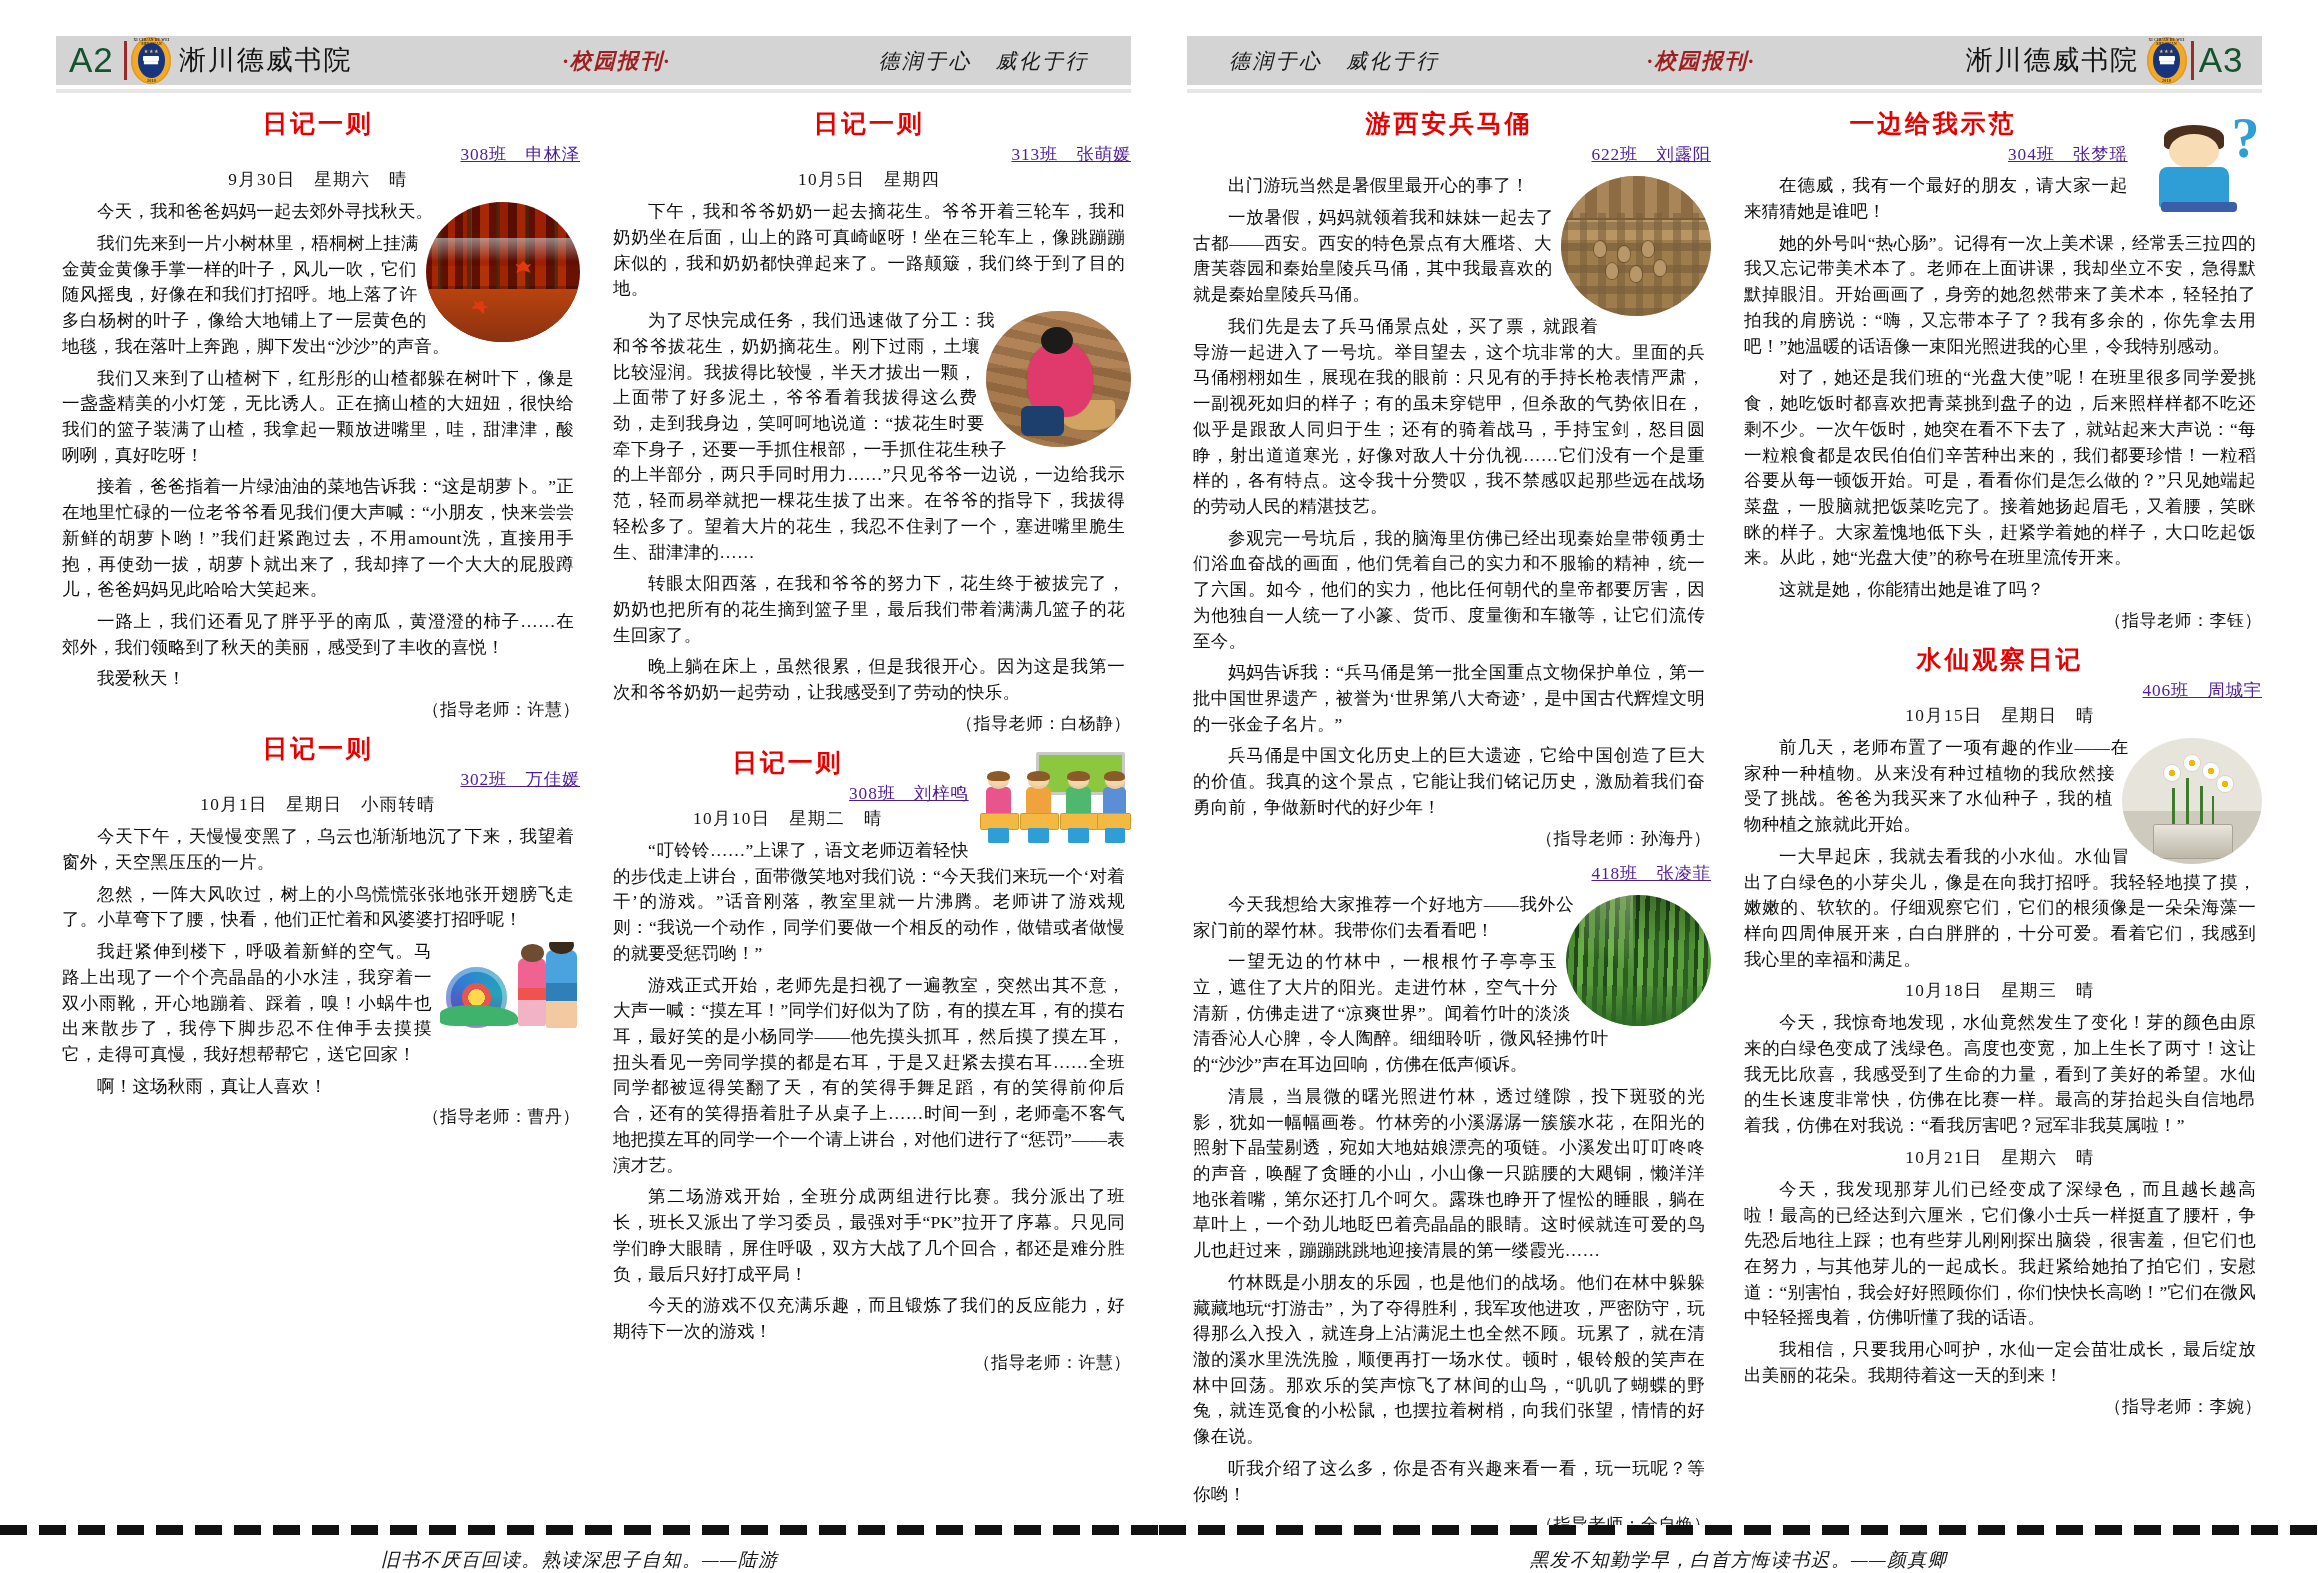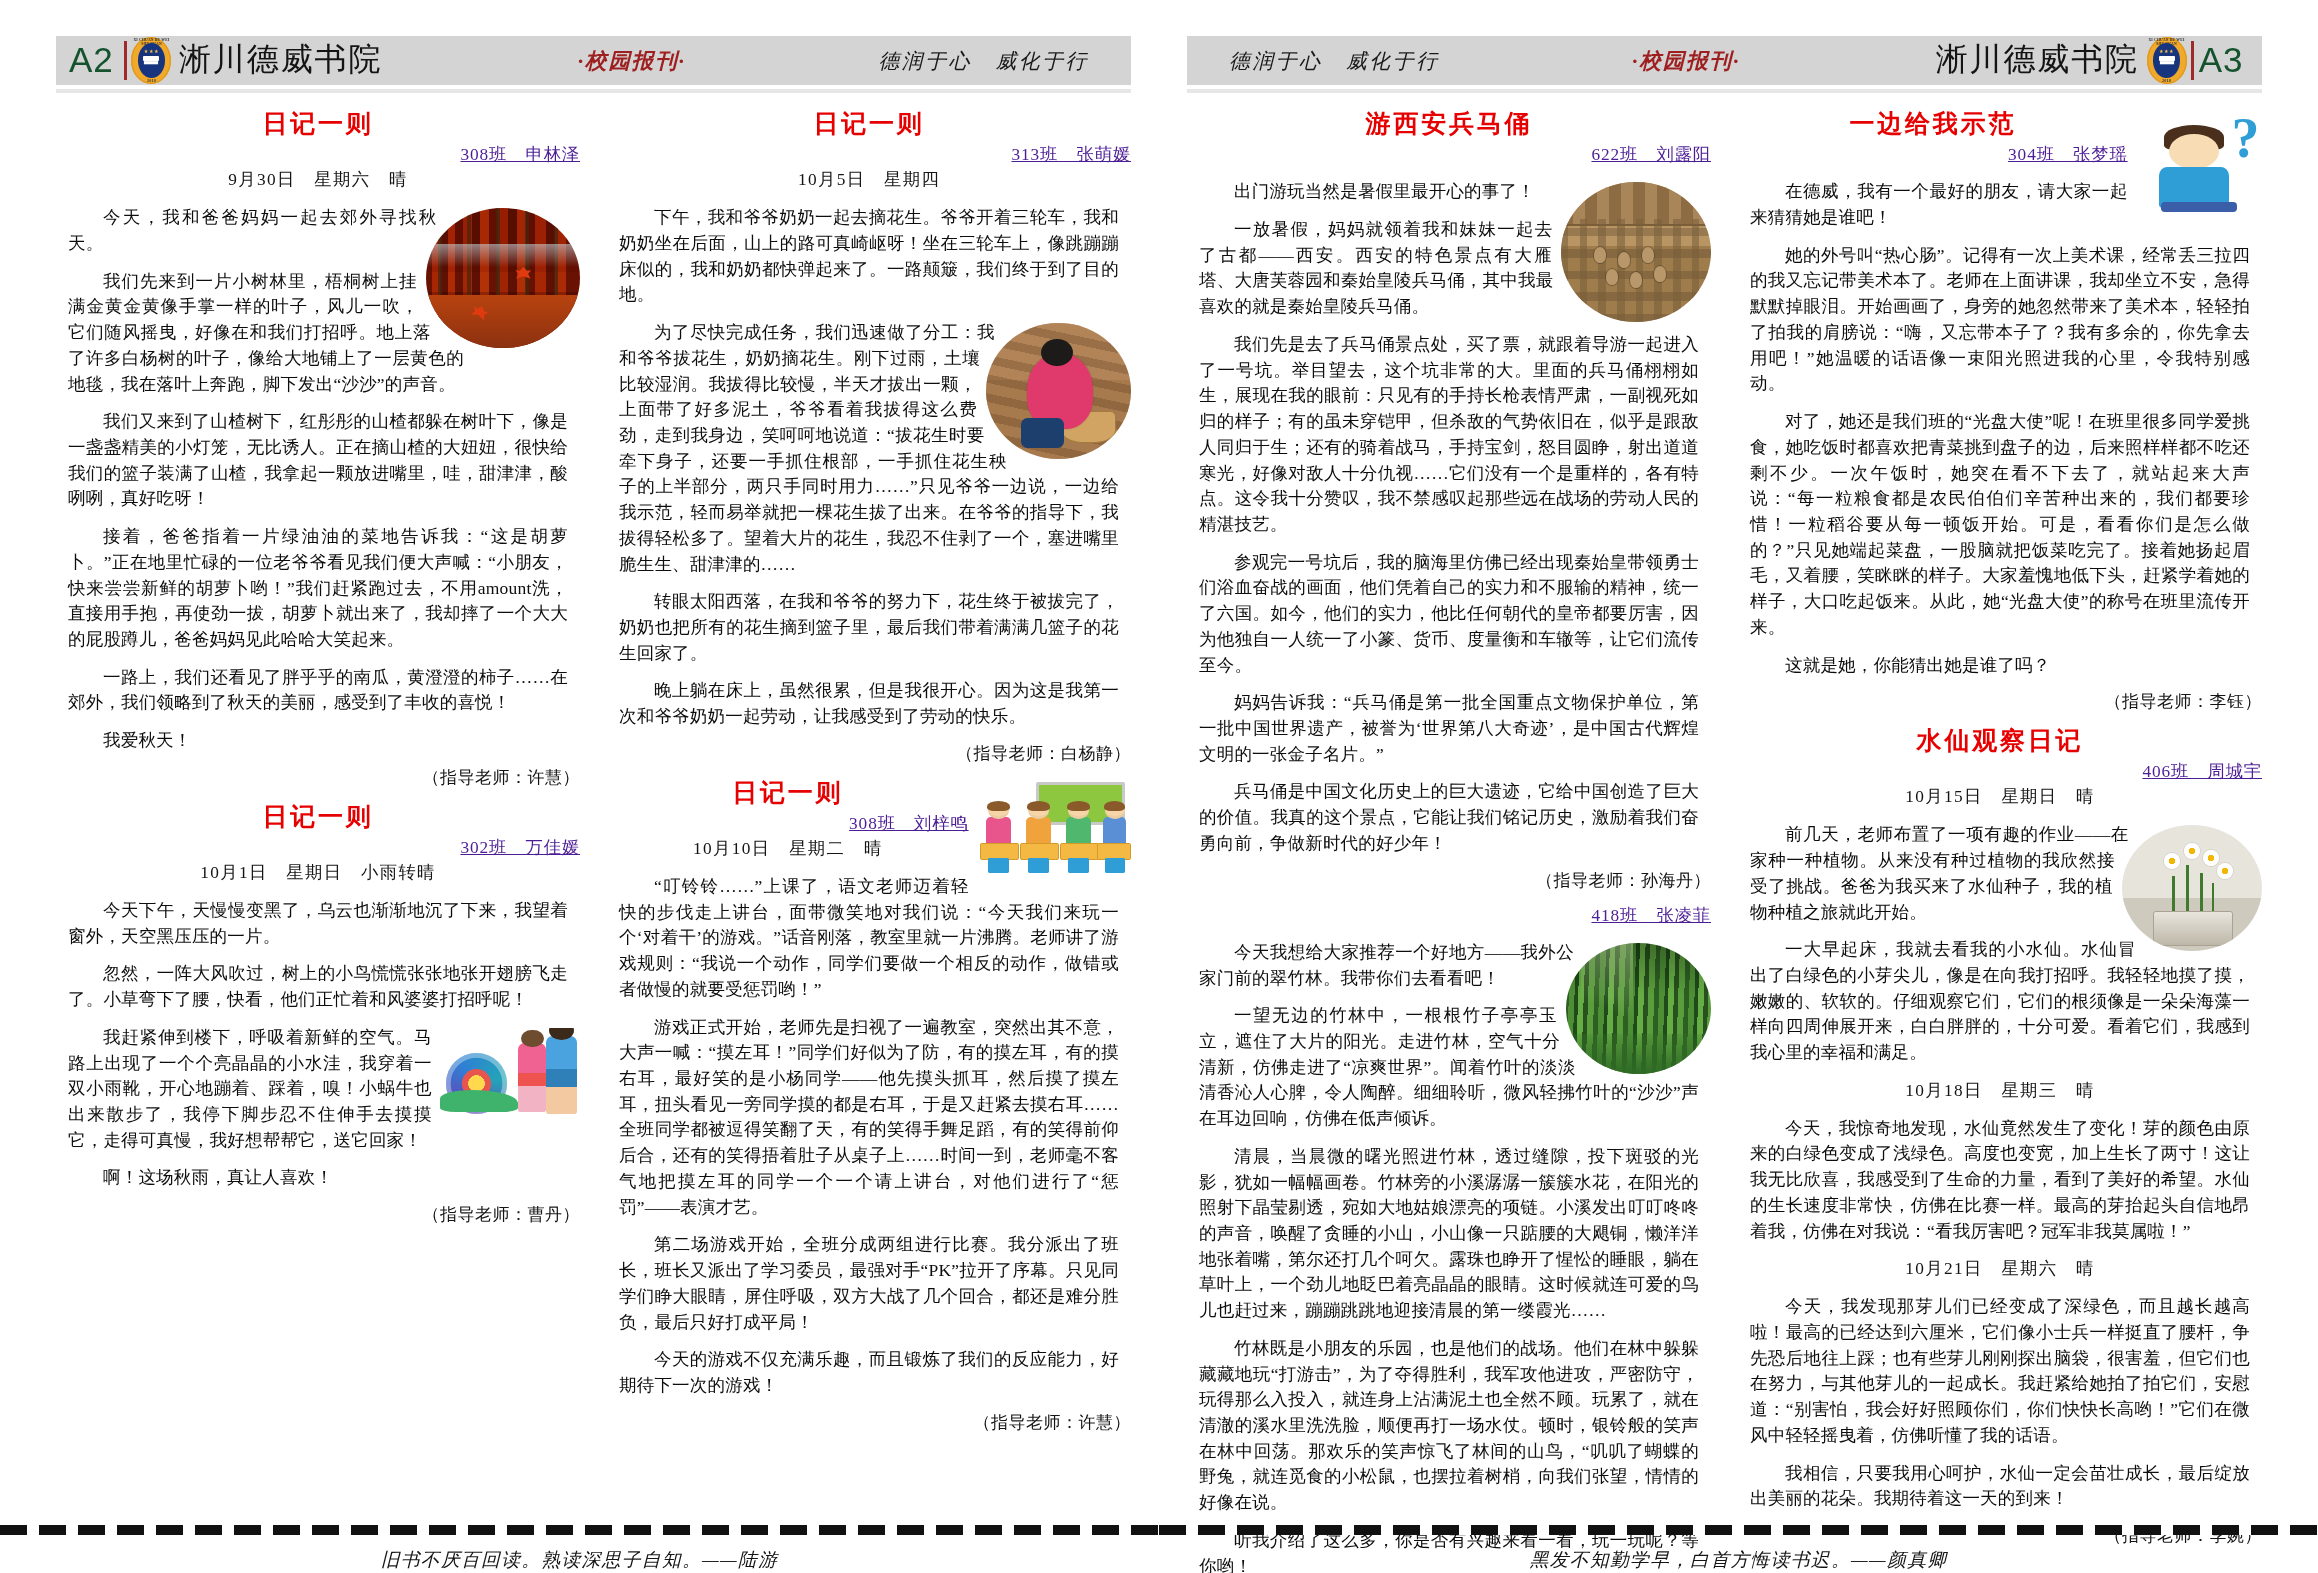--- a/index.html
+++ b/index.html
@@ -50,21 +50,21 @@
     color:#f5c542;font-size:5.1px;letter-spacing:0.5px;line-height:1;
   }
   .logo .ring-top,.logo .ring-bot{
     position:absolute;left:0;width:100%;text-align:center;
     color:#2b2b2b;font-size:3.7px;font-weight:bold;letter-spacing:0.2px;
   }
   .logo .ring-top{top:1.4px;}
   .logo .ring-bot{bottom:1.4px;color:#3a3a3a;font-size:4.2px;}
   .school-name{
     font-family:"Liberation Serif","DejaVu Serif",serif;
-    font-size:32px;letter-spacing:1.9px;color:#141414;white-space:nowrap;padding:0 2.8px 1.9px;
+    font-size:27px;letter-spacing:1.9px;color:#141414;white-space:nowrap;padding:0 2.8px 1.9px;
   }
   .mast-kan{
     font-size:21.5px;color:#9e1f1f;letter-spacing:1.9px;white-space:nowrap;
     font-family:"Liberation Serif","DejaVu Serif",serif;font-style:italic;font-weight:bold;
   }
   .mast-motto{
     font-size:20.6px;color:#191919;letter-spacing:2.8px;white-space:nowrap;
     font-family:"Liberation Serif","DejaVu Serif",serif;font-style:italic;
   }
   .mast-spacer{flex:1 1 auto;}
@@ -93,21 +93,21 @@
   }
   .art-date{
     text-align:center;font-size:17.3px;letter-spacing:1.4px;line-height:1.5;color:#141414;
     font-family:"Liberation Serif","DejaVu Serif",serif;margin-bottom:1.9px;
   }
   .art-body{
     font-size:17.5px;line-height:1.47;text-align:justify;text-justify:inter-character;
     color:#0d0d0d;letter-spacing:0.2px;
     font-family:"Liberation Serif","DejaVu Serif",serif;
   }
-  .art-body p{margin:12px;text-indent:2em;}
+  .art-body p{margin:6px;text-indent:2em;}
   .art-sign{
     text-align:right;font-size:17px;margin-top:4.7px;letter-spacing:0.5px;color:#141414;
     font-family:"Liberation Serif","DejaVu Serif",serif;
   }
 
   
   .fig{position:relative;overflow:hidden;}
   .fig-oval{border-radius:50%;}
   .fig-right{float:right;shape-outside:ellipse(50% 50%);margin:2.8px 0 4.7px 9.3px;}
   .fig-rect{float:right;margin:2.8px 0 4.7px 8.4px;}

